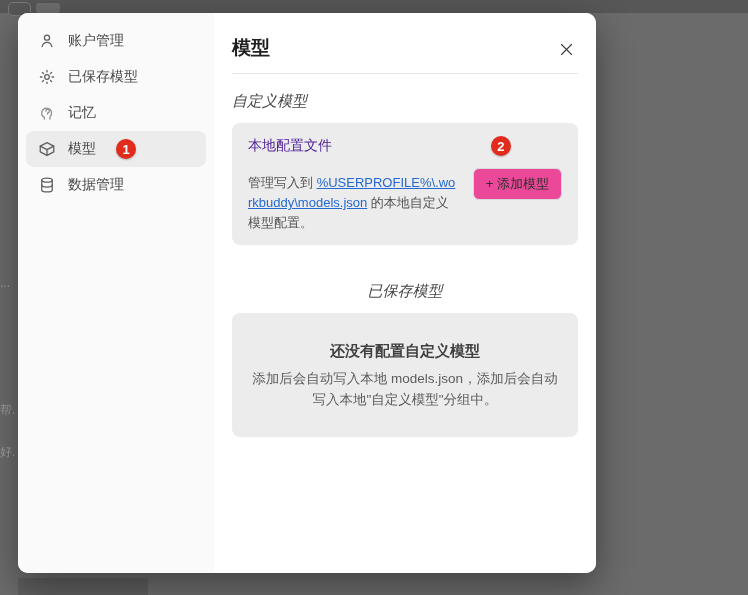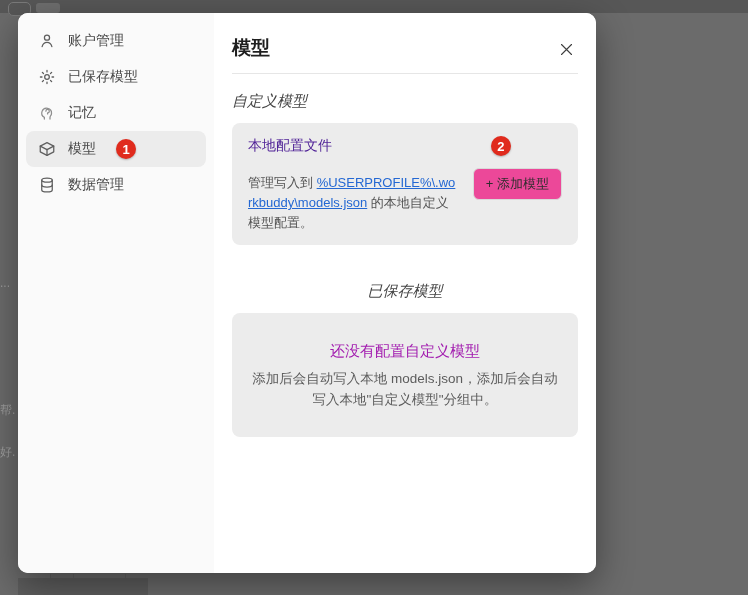--- a/index.html
+++ b/index.html
@@ -95,21 +95,21 @@
     font-family: inherit; cursor: pointer; white-space: nowrap;
   }
   .badge-over-btn {
     position: absolute; top: -32px; left: 18px; margin: 0;
   }
 
   .empty-card {
     margin-top: 12px; background: #ececec; border-radius: 8px;
     padding: 27px 20px; text-align: center;
   }
-  .empty-title { font-size: 15px; font-weight: normal; color: #a21caf; line-height: 22px; }
+  .empty-title { font-size: 15px; font-weight: bold; color: #404040; line-height: 22px; }
   .empty-desc {
     font-size: 13.5px; color: #5c5c5c; line-height: 21px;
     margin: 6px auto 0 auto; max-width: 450px;
   }
 </style>
 </head>
 <body>
 
 <div class="bg-topbar"></div>
 <div class="bg-tab1"></div>

